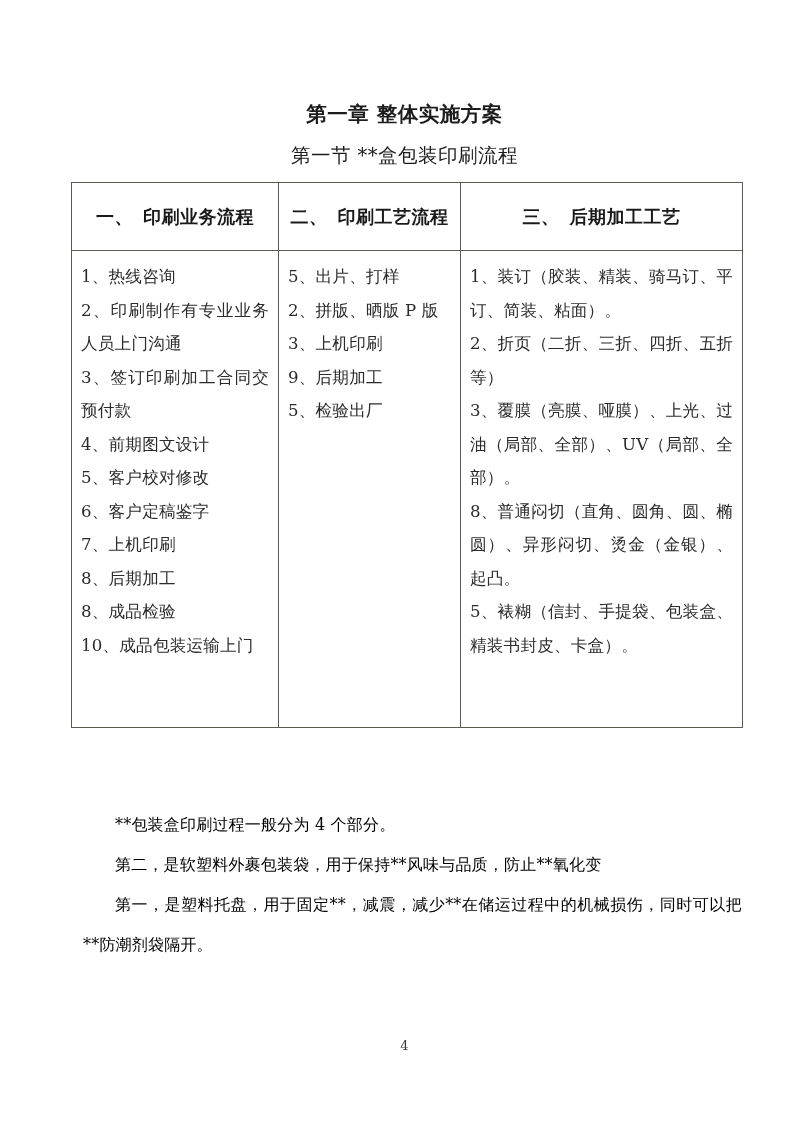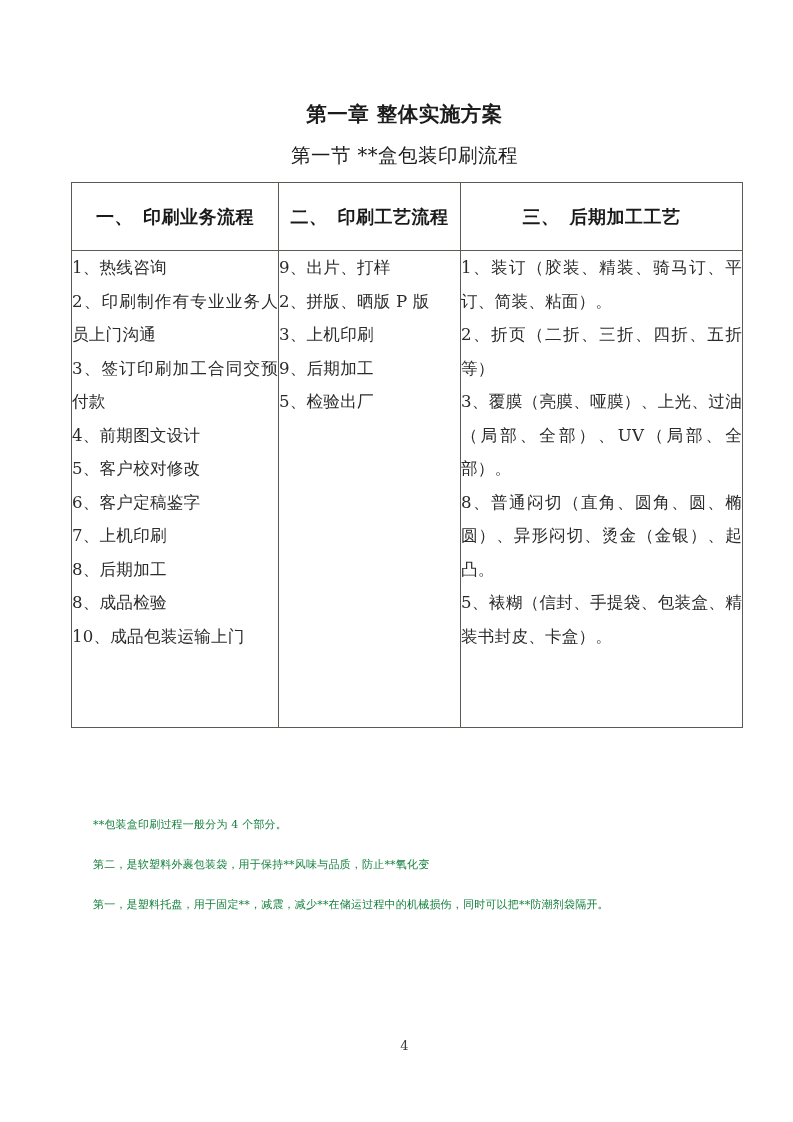--- a/index.html
+++ b/index.html
@@ -83,21 +83,21 @@
     font-family: "DejaVu Serif", "Liberation Serif", serif;
   }
   .hdr-text .num { margin-right: 10px; }
 
   .body-cell {
     height: 476px;
     padding: 18px 10px 10px 12px;
   }
   .cell-list {
     list-style: none;
-    margin: 0;
+    margin: 9px;
     padding: 0;
   }
   .cell-list li {
     font-size: 16.6px;
     line-height: 33.5px;
     color: #2b2b2b;
     letter-spacing: 0.2px;
     text-align: justify;
     text-justify: inter-character;
     margin: 0;
@@ -105,24 +105,24 @@
   }
 
   
   .body-copy {
     position: absolute;
     left: 63px;
     top: 805px;
     width: 671px;
   }
   .body-copy p {
-    margin: 0 0 0 0;
-    font-size: 11px;
+    margin: 0 0 0 12px;
+    font-size: 16px;
     line-height: 40px;
-    color: #15803d;
+    color: #000000;
     letter-spacing: 0.2px;
     text-indent: 2em;
     text-align: justify;
     text-justify: inter-character;
   }
 
   
   .page-number {
     position: absolute;
     top: 1038px;
@@ -177,21 +177,21 @@
             <li>5、客户校对修改</li>
             <li>6、客户定稿鉴字</li>
             <li>7、上机印刷</li>
             <li>8、后期加工</li>
             <li>8、成品检验</li>
             <li>10、成品包装运输上门</li>
           </ul>
         </td>
         <td class="body-cell">
           <ul class="cell-list">
-            <li>9、出片、打样</li>
+            <li>5、出片、打样</li>
             <li>2、拼版、晒版 P 版</li>
             <li>3、上机印刷</li>
             <li>9、后期加工</li>
             <li>5、检验出厂</li>
           </ul>
         </td>
         <td class="body-cell">
           <ul class="cell-list">
             <li>1、装订（胶装、精装、骑马订、平订、简装、粘面）。</li>
             <li>2、折页（二折、三折、四折、五折等）</li>

